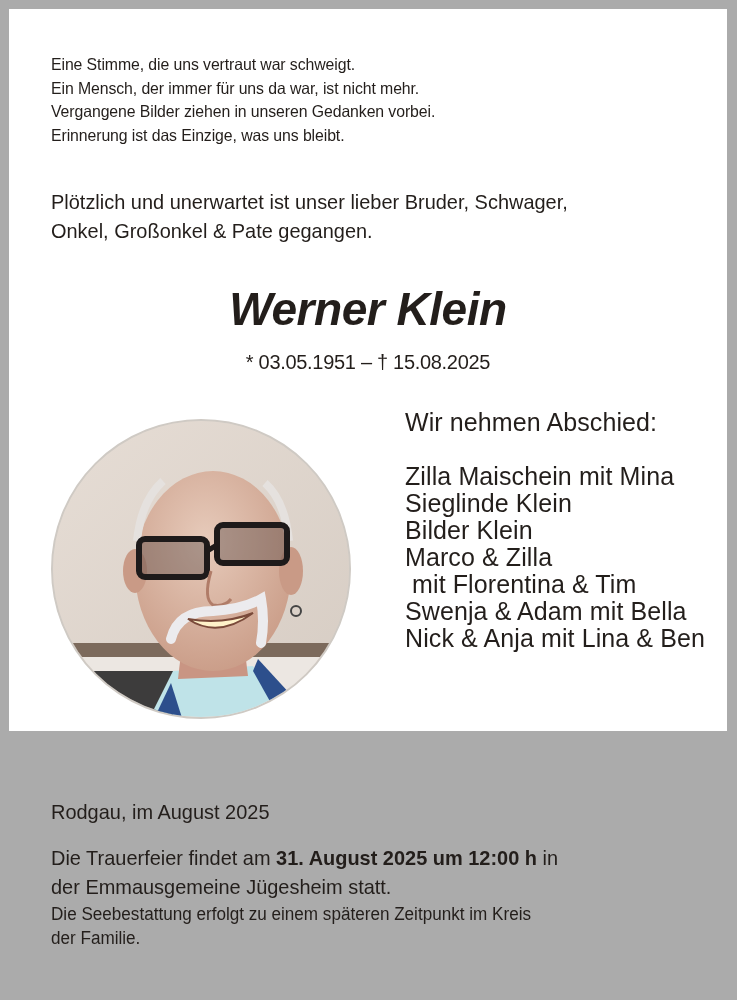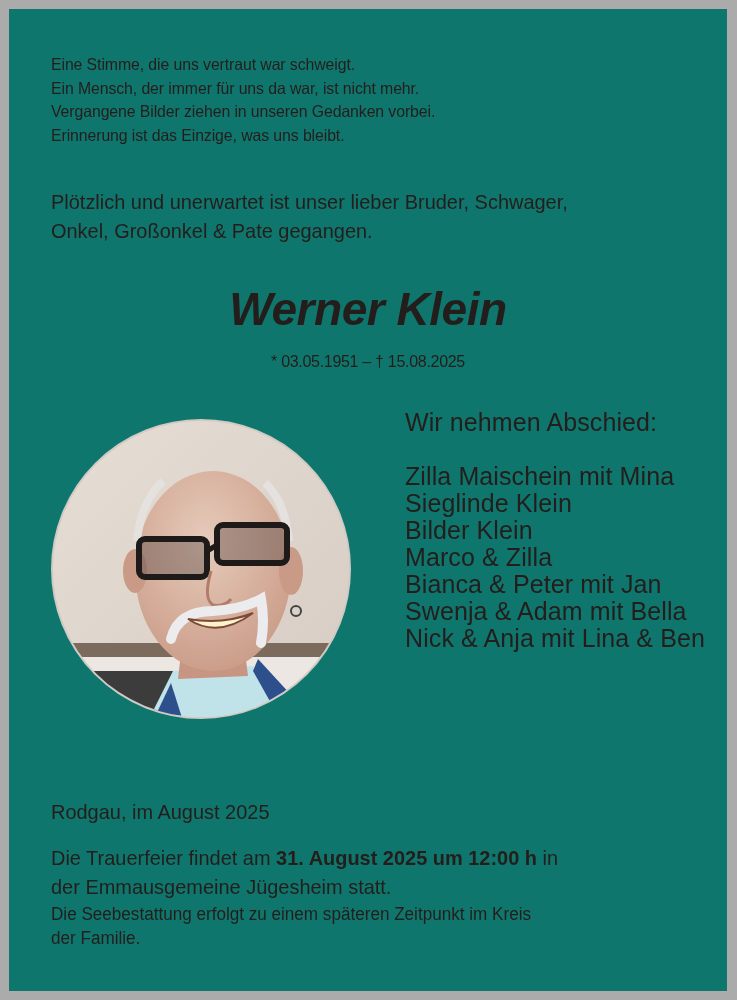--- a/index.html
+++ b/index.html
@@ -7,22 +7,22 @@
       width: 737px; height: 1000px;
       background: #ababab;
       position: relative;
       overflow: hidden;
       font-family: "Liberation Sans", "DejaVu Sans", sans-serif;
       color: #231e1b;
     }
     .page {
       position: absolute;
       left: 9px; top: 9px;
-      width: 718px; height: 982px;
-      background: #0f766e;
+      width: 718px; height: 722px;
+      background: #ffffff;
     }
     .abs { position: absolute; margin: 0; }
     .poem {
       left: 42px; top: 44px;
       font-size: 16.5px; line-height: 23.5px;
       letter-spacing: -0.1px;
       transform: scaleX(0.96); transform-origin: left top;
     }
     .poem div { white-space: nowrap; }
     .intro {
@@ -35,21 +35,21 @@
       left: 0; width: 718px; top: 272px;
       text-align: center;
       font-size: 47px; line-height: 56px;
       font-weight: bold; font-style: italic;
       letter-spacing: -0.5px;
       transform: scaleX(0.98);
     }
     .dates {
       left: 0; width: 718px; top: 338px;
       text-align: center;
-      font-size: 16px; line-height: 30px;
+      font-size: 20px; line-height: 30px;
       letter-spacing: -0.3px;
     }
     .photo {
       left: 42px; top: 410px;
       width: 300px; height: 300px;
       border-radius: 50%;
       overflow: hidden;
       background: #d9d1c9;
       border: 2px solid #cfcac4;
       box-sizing: border-box;
@@ -146,21 +146,21 @@
     </svg>
   </div>
 
   <div class="abs mourners">
     <div>Wir nehmen Abschied:</div>
     <div class="gap"></div>
     <div>Zilla Maischein mit Mina</div>
     <div>Sieglinde Klein</div>
     <div>Bilder Klein</div>
     <div>Marco &amp; Zilla</div>
-    <div>Bianca &amp; Peter mit Jan</div>
+    <div style="white-space:pre;"> mit Florentina &amp; Tim</div>
     <div>Swenja &amp; Adam mit Bella</div>
     <div>Nick &amp; Anja mit Lina &amp; Ben</div>
   </div>
 
   <div class="abs place">Rodgau, im August 2025</div>
 
   <div class="abs ceremony">
     <div><span style="white-space:pre;">Die Trauerfeier findet am </span><b>31. August 2025 um 12:00 h</b><span style="white-space:pre;"> in</span></div>
     <div>der Emmausgemeine Jügesheim statt.</div>
   </div>

